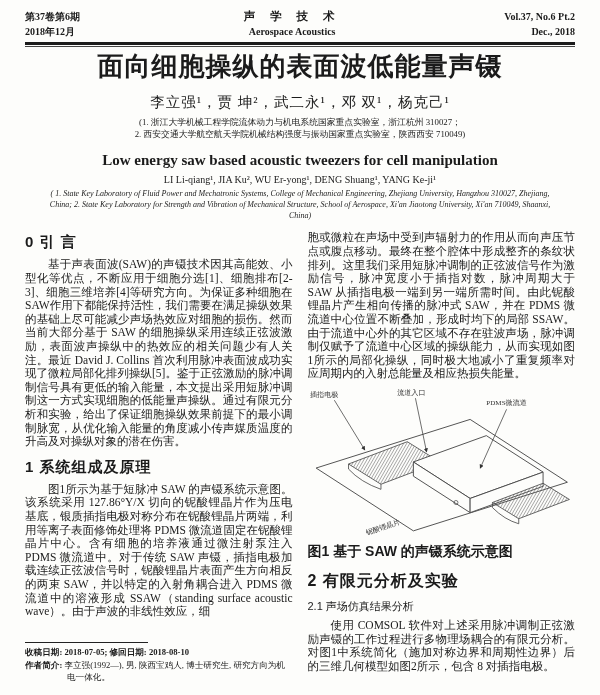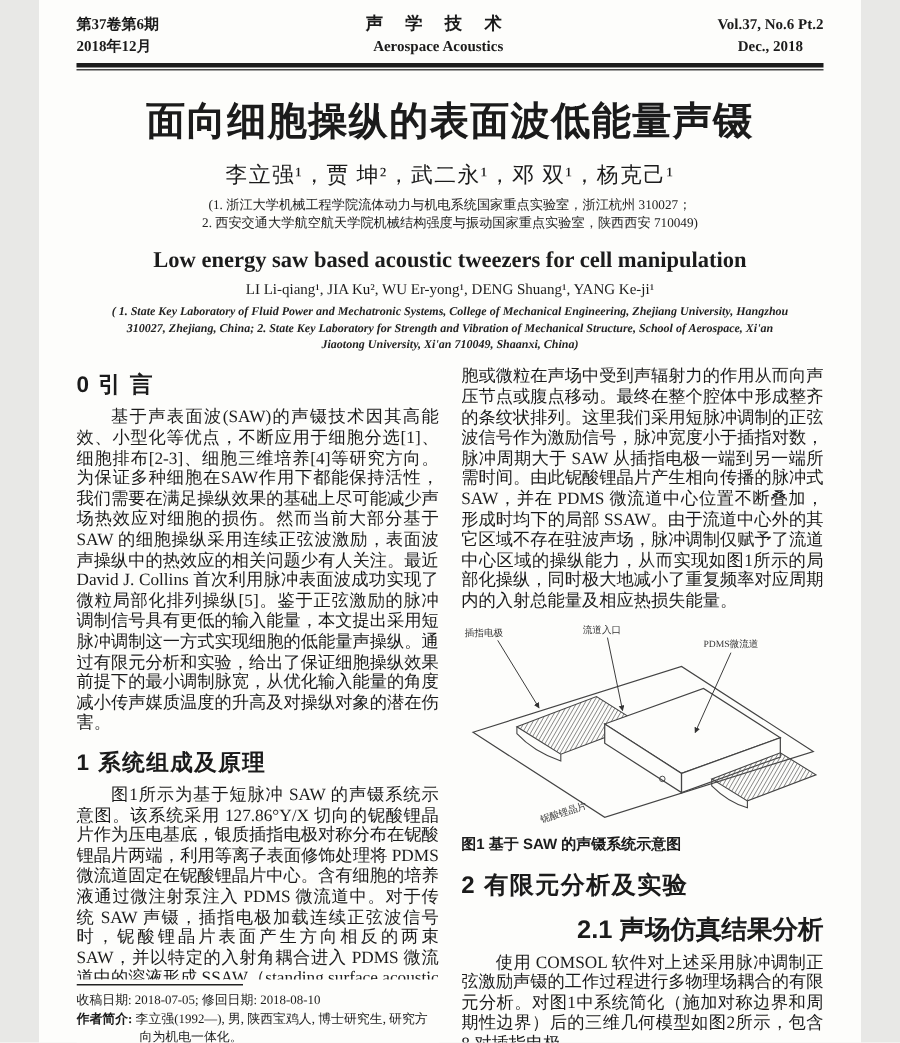--- a/index.html
+++ b/index.html
@@ -2,50 +2,50 @@
 <html lang="zh"><head>
 <meta charset="utf-8">
 <style>
   html,body { margin:0; padding:0; }
   body {
     font-family: "Liberation Serif","DejaVu Serif",serif;
     background:#e8e8e6;
   }
   .page {
     position:relative;
-    width:548px; height:695px;
+    width:600px; height:695px;
     margin:0 auto;
     background:#fdfdfb;
     color:#1b1b1b;
     overflow:hidden;
     box-sizing:border-box;
     padding:8px 25px 0 25px;
   }
 
   
   .jheader {
     display:flex; justify-content:space-between; align-items:flex-end;
     font-size:10px; line-height:1.45; font-weight:bold;
   }
   .jh-left { text-align:left; }
   .jh-center { text-align:center; }
   .jh-center .cn { font-size:11.5px; letter-spacing:6px; }
-  .jh-right { text-align:center; }
+  .jh-right { text-align:right; }
   .header-rule-1 { height:2.5px; background:#1c1c1c; margin-top:3px; }
   .header-rule-2 { height:1px; background:#444; margin-top:1.5px; }
 
   
   .titleblock { text-align:center; }
-  .title-cn { font-size:26px; font-weight:bold; letter-spacing:1px; margin-top:16px; }
+  .title-cn { font-size:26px; font-weight:bold; letter-spacing:1px; margin-top:2px; }
   .authors-cn { font-size:14.5px; margin-top:9px; letter-spacing:1px; }
   .affil-cn { font-size:8.8px; margin-top:5px; line-height:1.35; color:#222; }
   .title-en { font-size:15px; font-weight:bold; margin-top:11px; }
   .authors-en { font-size:10px; margin-top:5px; }
   .affil-en { font-size:8px; font-style:italic; margin-top:3px; line-height:1.4;
-              width:92%; margin-left:auto; margin-right:auto; color:#222;font-weight:bold; }
+              width:92%; margin-left:auto; margin-right:auto; color:#222; }
 
   
   .columns {
     display:flex; gap:15px;
     margin-top:10px;
     height:452px;
   }
   .col { flex:1 1 0; min-width:0; overflow:hidden; position:relative; }
 
   .body-text {
@@ -56,41 +56,40 @@
   .indent { text-indent:2em; }
 
   h2.sec {
     font-size:15px; font-weight:bold;
     margin:9px 0 6px 0; letter-spacing:1px;
     font-family:Liberation Sans, sans-serif;
   }
   h2.sec-first { margin-top:2px; }
   h2.sec2 { font-size:16px; margin:10px 0 7px 0; }
   h3.subsec {
-    font-size:17px; font-weight:bold; margin:6px 0 5px 0;
+    font-size:11px; font-weight:normal; margin:6px 0 5px 0;
     font-family:"Liberation Sans","DejaVu Sans",sans-serif;
-    text-align:right;
   }
 
   
   .footnote {
     position:absolute; left:0; right:0; bottom:0;
     background:#fdfdfb;
     font-size:8.6px; line-height:1.45; color:#1b1b1b;
     padding-top:3px;
   }
   .fn-rule { width:46%; height:1.2px; background:#222; margin-bottom:3px; }
-  .fn-line1 { font-weight:normal; }
+  .fn-line1 { font-weight:bold; }
   .fn-bio { padding-left:42px; text-indent:-42px; }
   .fn-bio b { font-weight:bold; }
 
   
   .figure1 { margin:6px 0 2px 0; text-align:left; }
   .figure1 svg { display:block; width:100%; height:auto; }
-  .fig-cap-cn { font-size:10px; font-weight:bold; margin-top:2px;
+  .fig-cap-cn { font-size:14px; font-weight:bold; margin-top:2px;
                 font-family:"Liberation Sans","DejaVu Sans",sans-serif; }
   .fig-cap-en { font-size:9.3px; font-weight:bold; margin-top:1px; }
 </style>
 </head>
 <body>
 
 <div class="page">
 
   <div class="jheader">
     <div class="jh-left">

